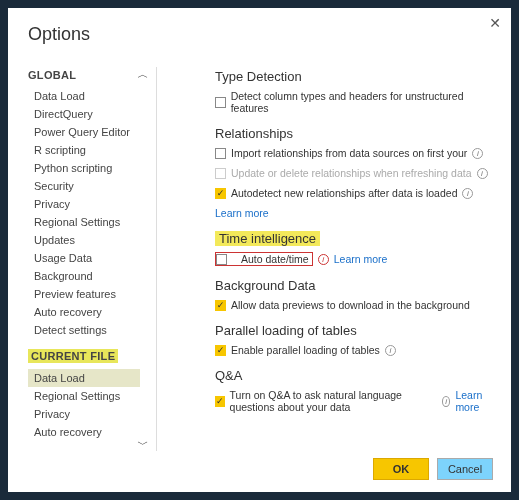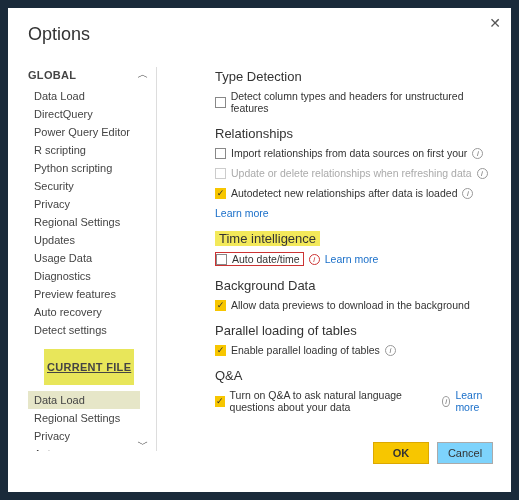--- a/index.html
+++ b/index.html
@@ -7,38 +7,38 @@
   .frame { position: relative; width: 519px; height: 500px; background: #1a2a3a; padding: 8px; }
   .dialog { position: relative; width: 100%; height: 100%; background: #fff; padding: 16px 18px 14px 20px; }
   .close { position: absolute; top: 8px; right: 10px; font-size: 14px; color: #555; cursor: pointer; line-height: 1; }
   .title { font-size: 18px; font-weight: 400; color: #333; margin-bottom: 22px; }
   .body { display: flex; height: calc(100% - 70px); }
   .sidebar { width: 120px; position: relative; }
   .side-scroll { width: 112px; height: 100%; overflow: hidden; }
   .cat-head { font-size: 11px; font-weight: 700; color: #444; letter-spacing: 0.3px; margin: 2px 0 6px 0; }
   .side-item { font-size: 11px; color: #444; padding: 3px 6px; cursor: pointer; white-space: nowrap; }
   .side-item.sel { background: #e6e6c8; }
-  .cat-current { background: #e8e65a; display: inline-block; padding: 12px 3px; margin: 10px 0 6px 16px; text-decoration: underline; }
+  .cat-current { background: #e8e65a; display: inline-block; padding: 1px 3px; margin: 10px 0 6px 0; }
   .scroll-arrow { position: absolute; right: -2px; width: 14px; height: 14px; font-size: 11px; color: #444; text-align: center; cursor: pointer; }
   .sa-up { top: 0; }
   .sa-dn { bottom: 0; }
   .vrule { width: 1px; background: #ddd; margin: 0 14px 0 8px; }
   .content { flex: 1; overflow: hidden; margin-left: 44px; }
   .sect-head { font-size: 13px; font-weight: 400; color: #333; margin: 2px 0 4px 0; }
   .sect-head.hl { background: #f3e95a; display: inline-block; padding: 0 4px; }
   .opt-row { display: flex; align-items: center; gap: 5px; padding: 2px 0 6px 0; font-size: 10.5px; color: #333; }
   .opt-row.disabled { color: #aaa; }
   .cb { width: 11px; height: 11px; border: 1px solid #888; background: #fff; display: inline-flex; align-items: center; justify-content: center; font-size: 9px; line-height: 1; }
   .cb.checked { background: #f7c600; border-color: #f7c600; color: #333; }
   .cb.disabled { border-color: #ccc; }
   .info { width: 11px; height: 11px; border: 1px solid #999; border-radius: 50%; display: inline-flex; align-items: center; justify-content: center; font-size: 8px; font-style: italic; color: #777; }
   .info.red { border-color: #c33; color: #c33; }
   .learn { color: #1a6fc9; cursor: pointer; font-size: 10.5px; }
-  .redbox { border: 1px solid #c33; padding: 0 3px 0 0; display: inline-flex; align-items: center; gap: 5px; }
-  .footer { position: absolute; bottom: 28px; right: 18px; display: flex; gap: 8px; }
+  .redbox { border: 1px solid #c33; padding: 0 3px 0 0; display: inline-flex; align-items: center; gap: 14px; }
+  .footer { position: absolute; bottom: 12px; right: 18px; display: flex; gap: 8px; }
   .btn { min-width: 56px; height: 22px; font-size: 11px; border: 1px solid #aaa; background: #7dd3fc; cursor: pointer; display: inline-flex; align-items: center; justify-content: center; }
   .btn.primary { background: #f7c600; border-color: #dca800; color: #333; font-weight: 600; }
 </style>
 </head>
 <body>
 
 <div class="frame">
   <div class="dialog">
     <div class="close">✕</div>
     <div class="title">Options</div>
@@ -51,21 +51,21 @@
           <div class="side-item">Data Load</div>
           <div class="side-item">DirectQuery</div>
           <div class="side-item">Power Query Editor</div>
           <div class="side-item">R scripting</div>
           <div class="side-item">Python scripting</div>
           <div class="side-item">Security</div>
           <div class="side-item">Privacy</div>
           <div class="side-item">Regional Settings</div>
           <div class="side-item">Updates</div>
           <div class="side-item">Usage Data</div>
-          <div class="side-item">Diagnostics</div>
+          <div class="side-item">Background</div>
           <div class="side-item">Preview features</div>
           <div class="side-item">Auto recovery</div>
           <div class="side-item">Detect settings</div>
 
           <div class="cat-head cat-current">CURRENT FILE</div>
           <div class="side-item sel">Data Load</div>
           <div class="side-item">Regional Settings</div>
           <div class="side-item">Privacy</div>
           <div class="side-item">Auto recovery</div>
         </div>

